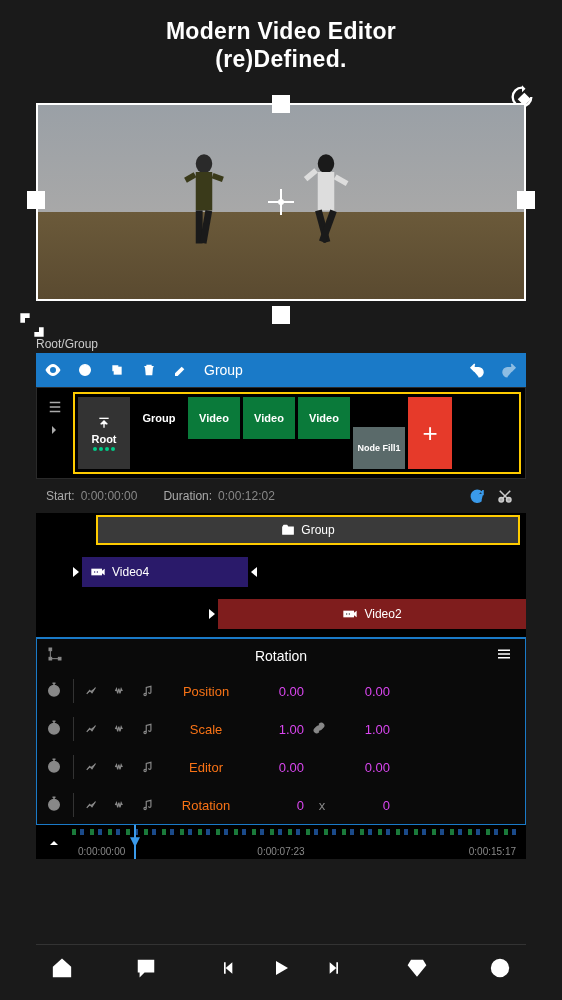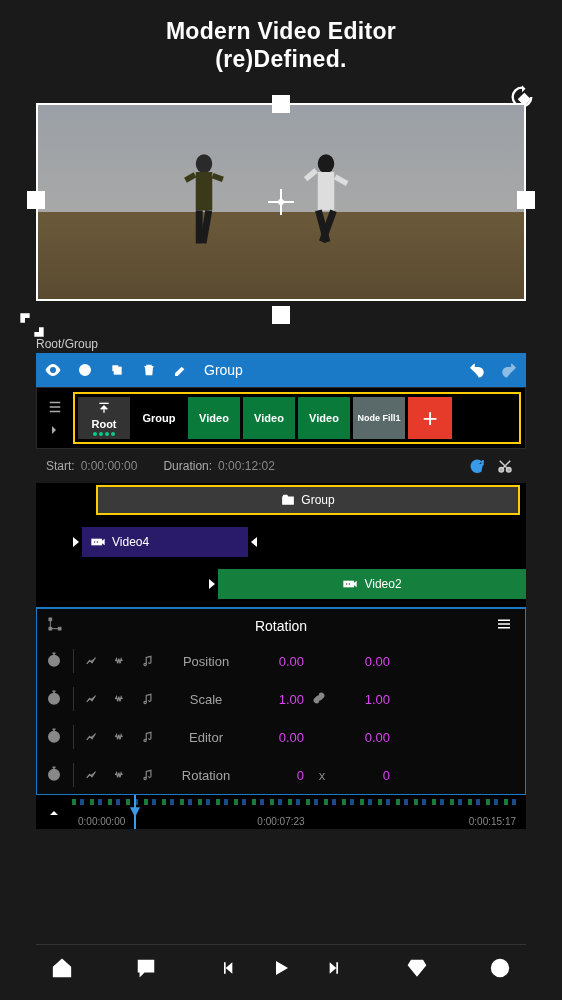--- a/index.html
+++ b/index.html
@@ -161,21 +161,21 @@
   display: flex;
   align-items: center;
   justify-content: center;
   font-size: 11px;
   font-weight: 600;
   color: #fff;
   position: relative;
 }
 .thumb.group { background: #000; color: #fff; }
 .thumb.video { background: #0a7a3a; }
-.thumb.node { background: #5a6a6a; font-size: 9px; }
+.thumb.node { background: #5a6a6a; font-size: 9px; margin-top: 30px; }
 .add-btn {
   width: 44px;
   background: #e63a2a;
   display: flex;
   align-items: center;
   justify-content: center;
   font-size: 26px;
   font-weight: 300;
 }
 .timeline-info {
@@ -226,21 +226,21 @@
   top: 50%;
   transform: translateY(-50%);
   width: 0; height: 0;
 }
 .track.video4:before { left: -9px; border-left: 6px solid #fff; border-top: 5px solid transparent; border-bottom: 5px solid transparent; }
 .track.video4:after { right: -9px; border-right: 6px solid #fff; border-top: 5px solid transparent; border-bottom: 5px solid transparent; }
 .track.video2 {
   top: 86px;
   left: 170px;
   right: 0;
-  background: #15803d;
+  background: #7f1d1d;
   border-left: 12px solid #000;
   justify-content: center;
 }
 .track.video2:before {
   content: '';
   position: absolute;
   left: -9px;
   top: 50%;
   transform: translateY(-50%);
   width: 0; height: 0;
@@ -264,21 +264,21 @@
   display: flex;
   align-items: center;
   padding: 4px 8px;
   font-size: 13px;
   gap: 8px;
   height: 38px;
 }
 .transform-row .stopwatch { width: 20px; color: #888; }
 .transform-row .vline { width: 1px; height: 24px; background: #333; }
 .transform-row .mini-ico { width: 20px; display: flex; justify-content: center; color: #888; }
-.transform-row .prop-label { width: 80px; text-align: center; color: #a3a3a3; }
+.transform-row .prop-label { width: 80px; text-align: center; color: #f97316; }
 .transform-row .value { width: 50px; text-align: right; color: #d946ef; font-weight: 500; }
 .transform-row .xlabel { width: 20px; text-align: center; color: #888; }
 .transform-row .link-ico { width: 20px; color: #888; }
 .time-ruler {
   height: 34px;
   background: #000;
   position: relative;
   display: flex;
   align-items: flex-end;
   padding: 0 10px 2px 36px;

